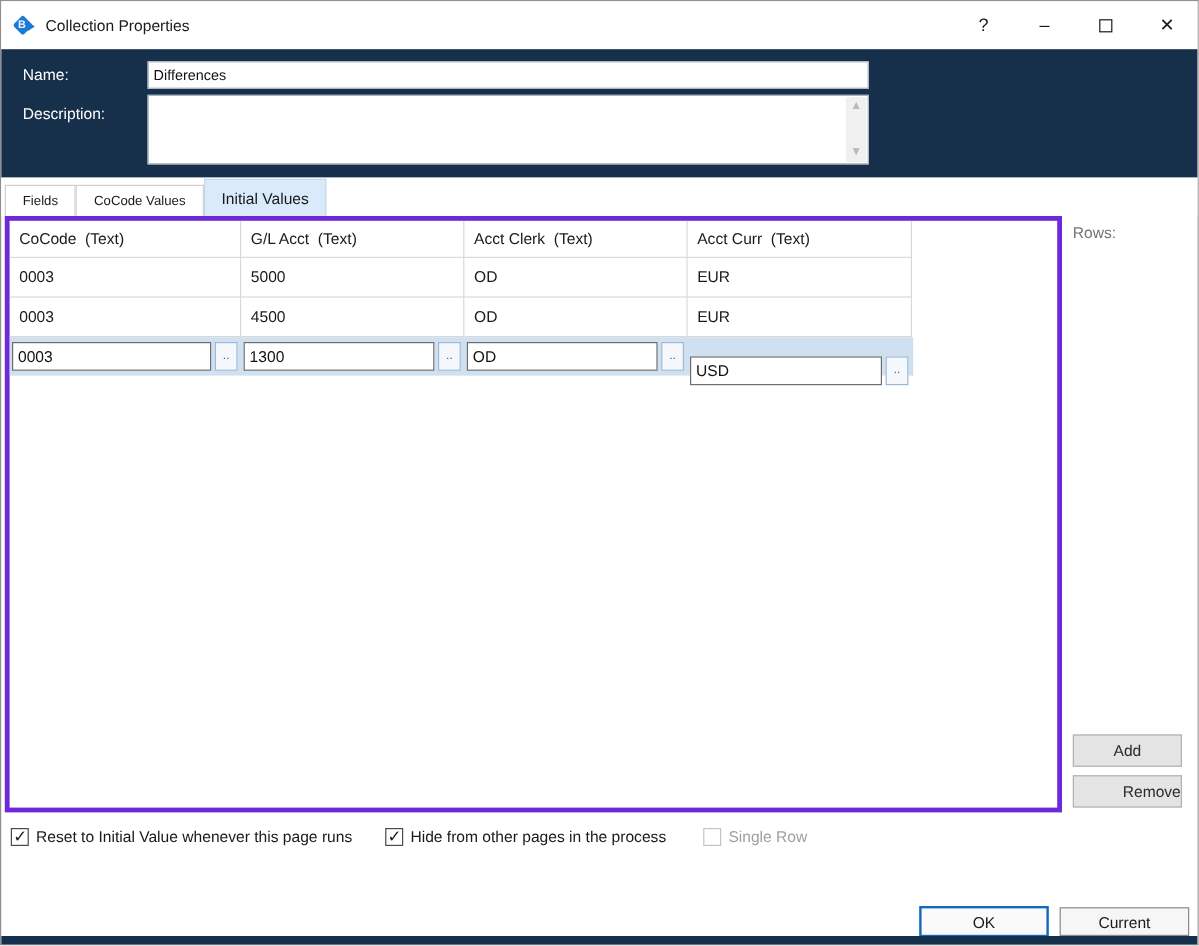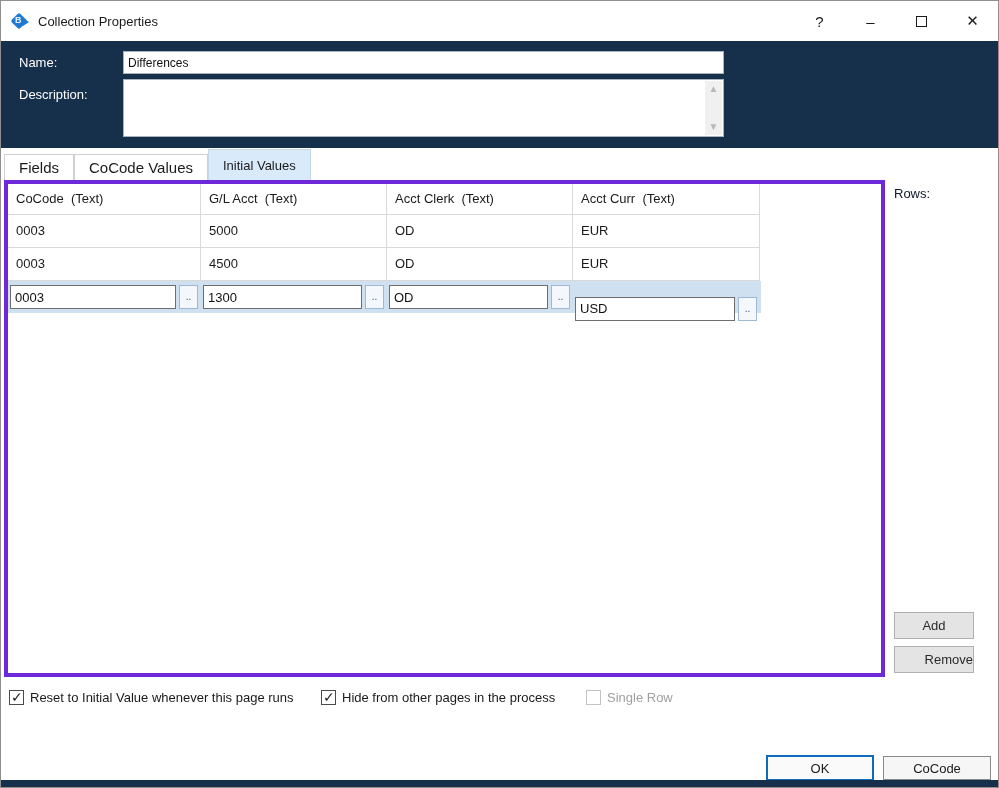--- a/index.html
+++ b/index.html
@@ -32,21 +32,21 @@
   .desc-box { position:absolute; left:122px; top:38px; width:601px; height:58px;
               border:1px solid #a8b2bd; background:#fff; }
   .desc-scroll { position:absolute; right:1px; top:1px; width:17px; height:54px; background:#f0f0f0;
                  display:flex; flex-direction:column; justify-content:space-between; align-items:center; }
   .scroll-arrow { color:#b9b9b9; font-size:10px; line-height:16px; }
 
   
   .tabstrip { position:absolute; left:0; top:147px; width:100%; height:32px; background:#fff;
               display:flex; align-items:flex-end; padding-left:3px; }
   .tab { height:26px; display:flex; align-items:center; justify-content:center;
-         font-size:15px; color:#1a1a1a; background:#fff; border:1px solid #d0d0d0; border-bottom:none;
+         font-size:11px; color:#1a1a1a; background:#fff; border:1px solid #d0d0d0; border-bottom:none;
          padding:0 14px; cursor:default; }
   .tab.active { height:31px; background:#d9eafa; border-color:#c6d8e8; font-size:13px; }
 
   
   .grid { position:absolute; left:3px; top:179px; width:881px; height:497px;
           border:4px solid #6d28d9; background:#fff; overflow:hidden; }
   .grid-header { display:flex; height:31px; }
   .hcell { font-size:13px; color:#1a1a1a; padding:7px 0 0 8px; border-right:1px solid #d9d9d9;
            border-bottom:1px solid #d9d9d9; white-space:pre; overflow:hidden; }
   .hfill { flex:1; border:none; }
@@ -54,22 +54,22 @@
   .tcell { font-size:13px; color:#1a1a1a; padding:8px 0 0 8px; border-right:1px solid #d9d9d9;
            border-bottom:1px solid #d9d9d9; overflow:hidden; }
   .edit-row { display:flex; height:32px; width:753px; background:#cfe0f1; align-items:center; }
   .ecell { display:flex; align-items:center; height:32px; padding:0 3px 0 2px; }
   .ecell input { flex:1; height:24px; border:1px solid #6e6e6e; background:#fff; padding:2px 4px;
                  font-family:"Liberation Sans",sans-serif; font-size:13px; color:#111; min-width:0; }
   .browse-btn { width:19px; height:24px; margin-left:3px; background:#f4f8fd; border:1px solid #9fb8d6;
                 color:#3c5a82; font-size:10px; line-height:20px; text-align:center; cursor:default; }
 
   
-  .rows-label { position:absolute; left:893px; top:185px; font-size:13px; color:#0f172a; }
-  .side-btn { position:absolute; left:893px; width:80px; height:27px; background:#e4e4e4;
+  .rows-label { position:absolute; left:893px; top:185px; font-size:13px; color:#737373; }
+  .side-btn { position:absolute; left:893px; width:91px; height:27px; background:#e4e4e4;
               border:1px solid #b0b0b0; font-family:"Liberation Sans",sans-serif; font-size:13px;
               color:#2a2a2a; text-align:center; cursor:default; }
   .btn-add { top:611px; }
   .btn-remove { top:645px;text-align:right; }
 
   
   .options { position:absolute; left:0; top:689px; width:100%; height:20px; }
   .opt { position:absolute; display:flex; align-items:center; font-size:13px; color:#1a1a1a; }
   .cb { width:15px; height:15px; border:1px solid #4a4a4a; background:#fff; margin-right:6px;
         position:relative; flex:0 0 15px; }
@@ -181,16 +181,16 @@
         <span class="cb checked"></span>
         <span>Hide from other pages in the process</span>
       </div>
       <div class="opt disabled" style="left: 585px;">
         <span class="cb"></span>
         <span>Single Row</span>
       </div>
     </div>
 
   <button class="btn-ok">OK</button>
-  <button class="btn-cancel">CoCode</button>
+  <button class="btn-cancel">Current</button>
 
   <div class="bottom-strip"></div>
 </div>
 
 </body></html>

